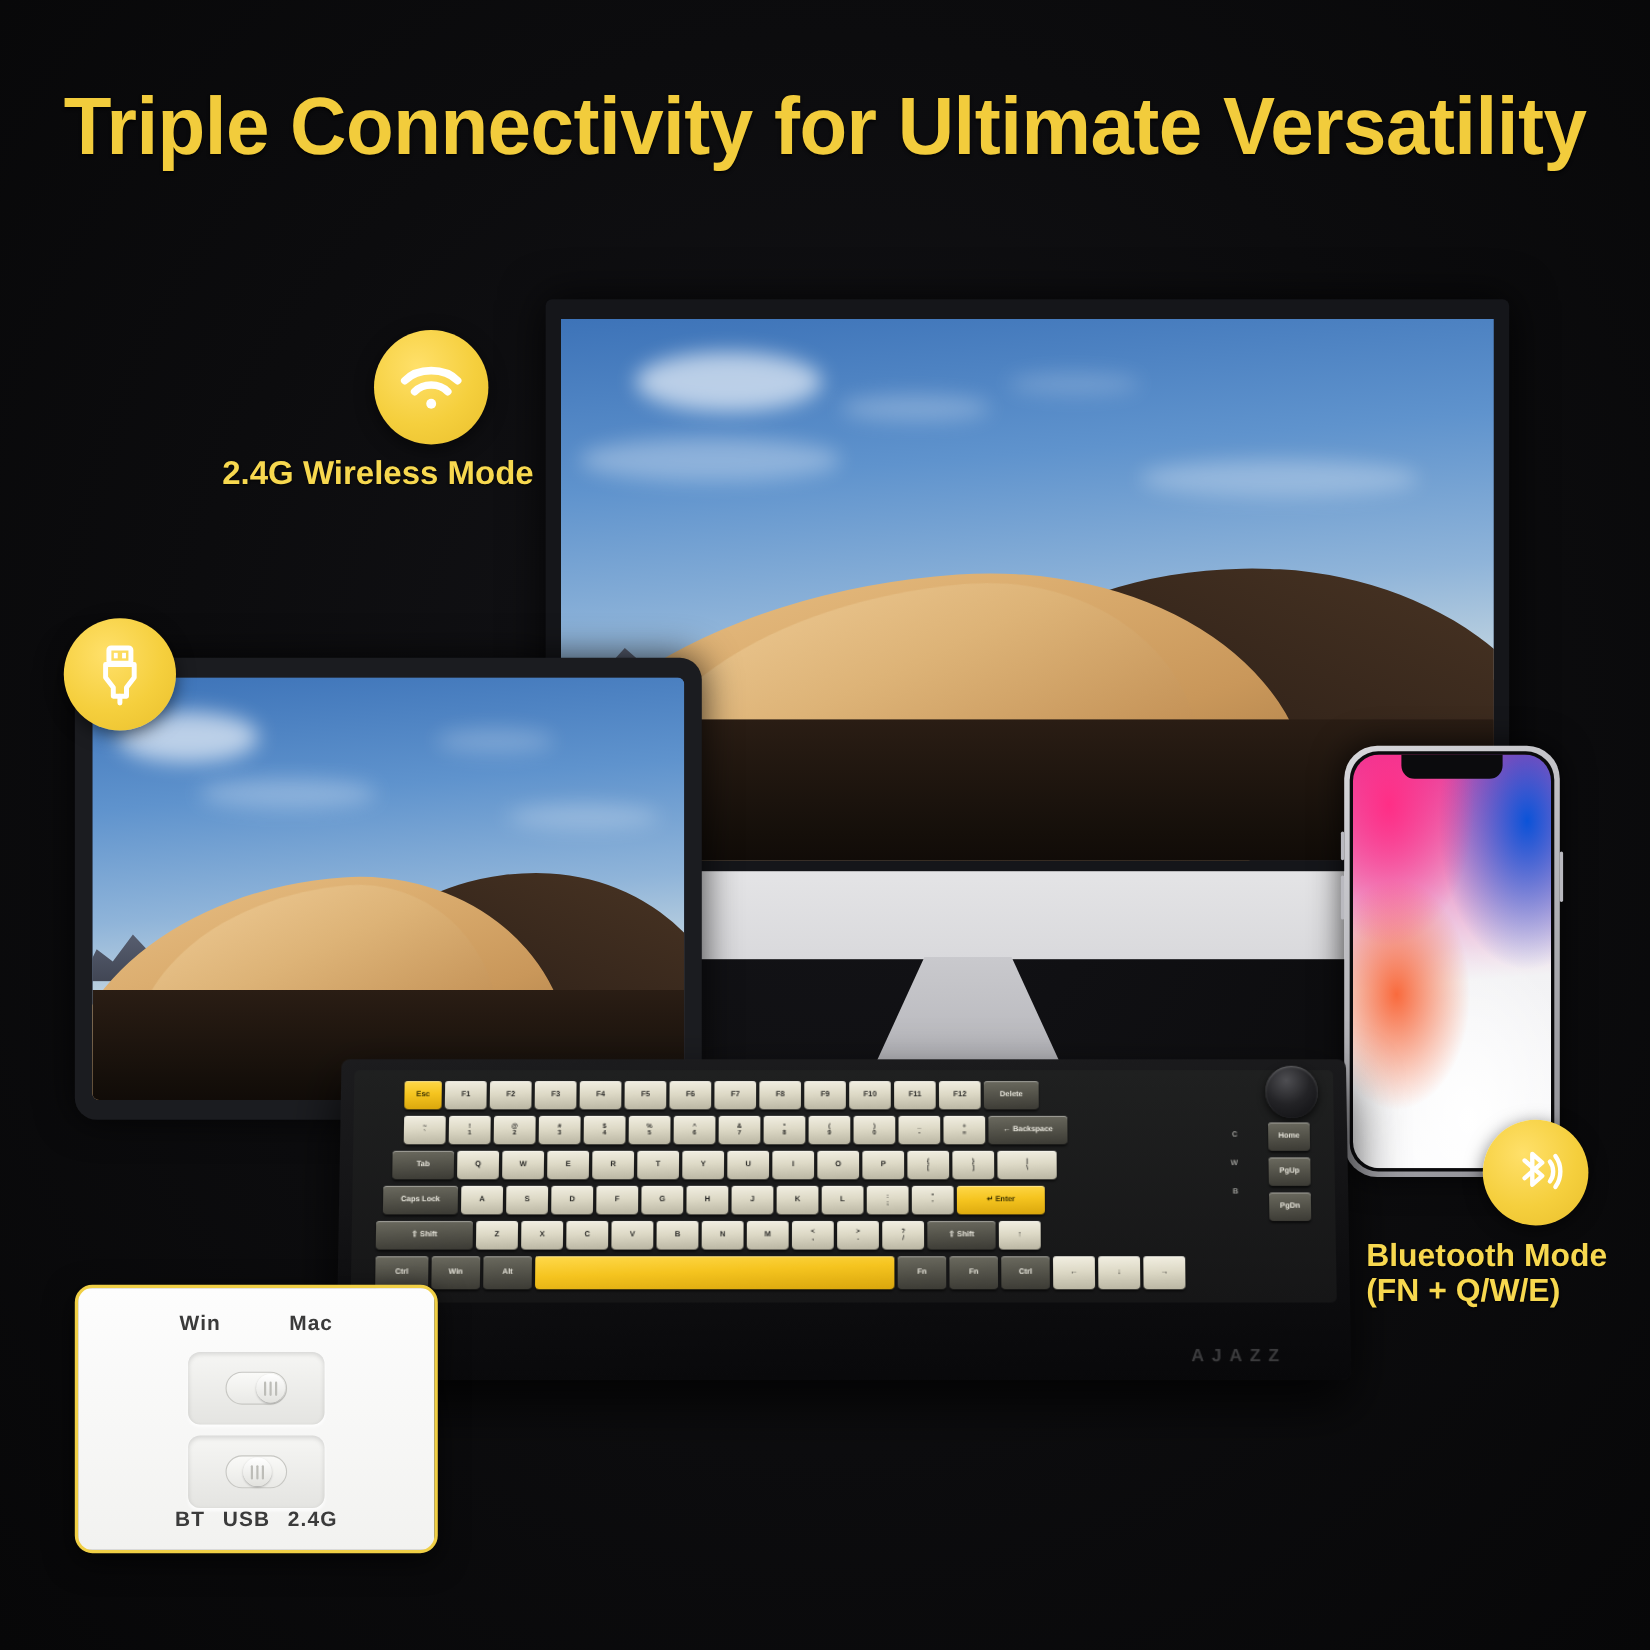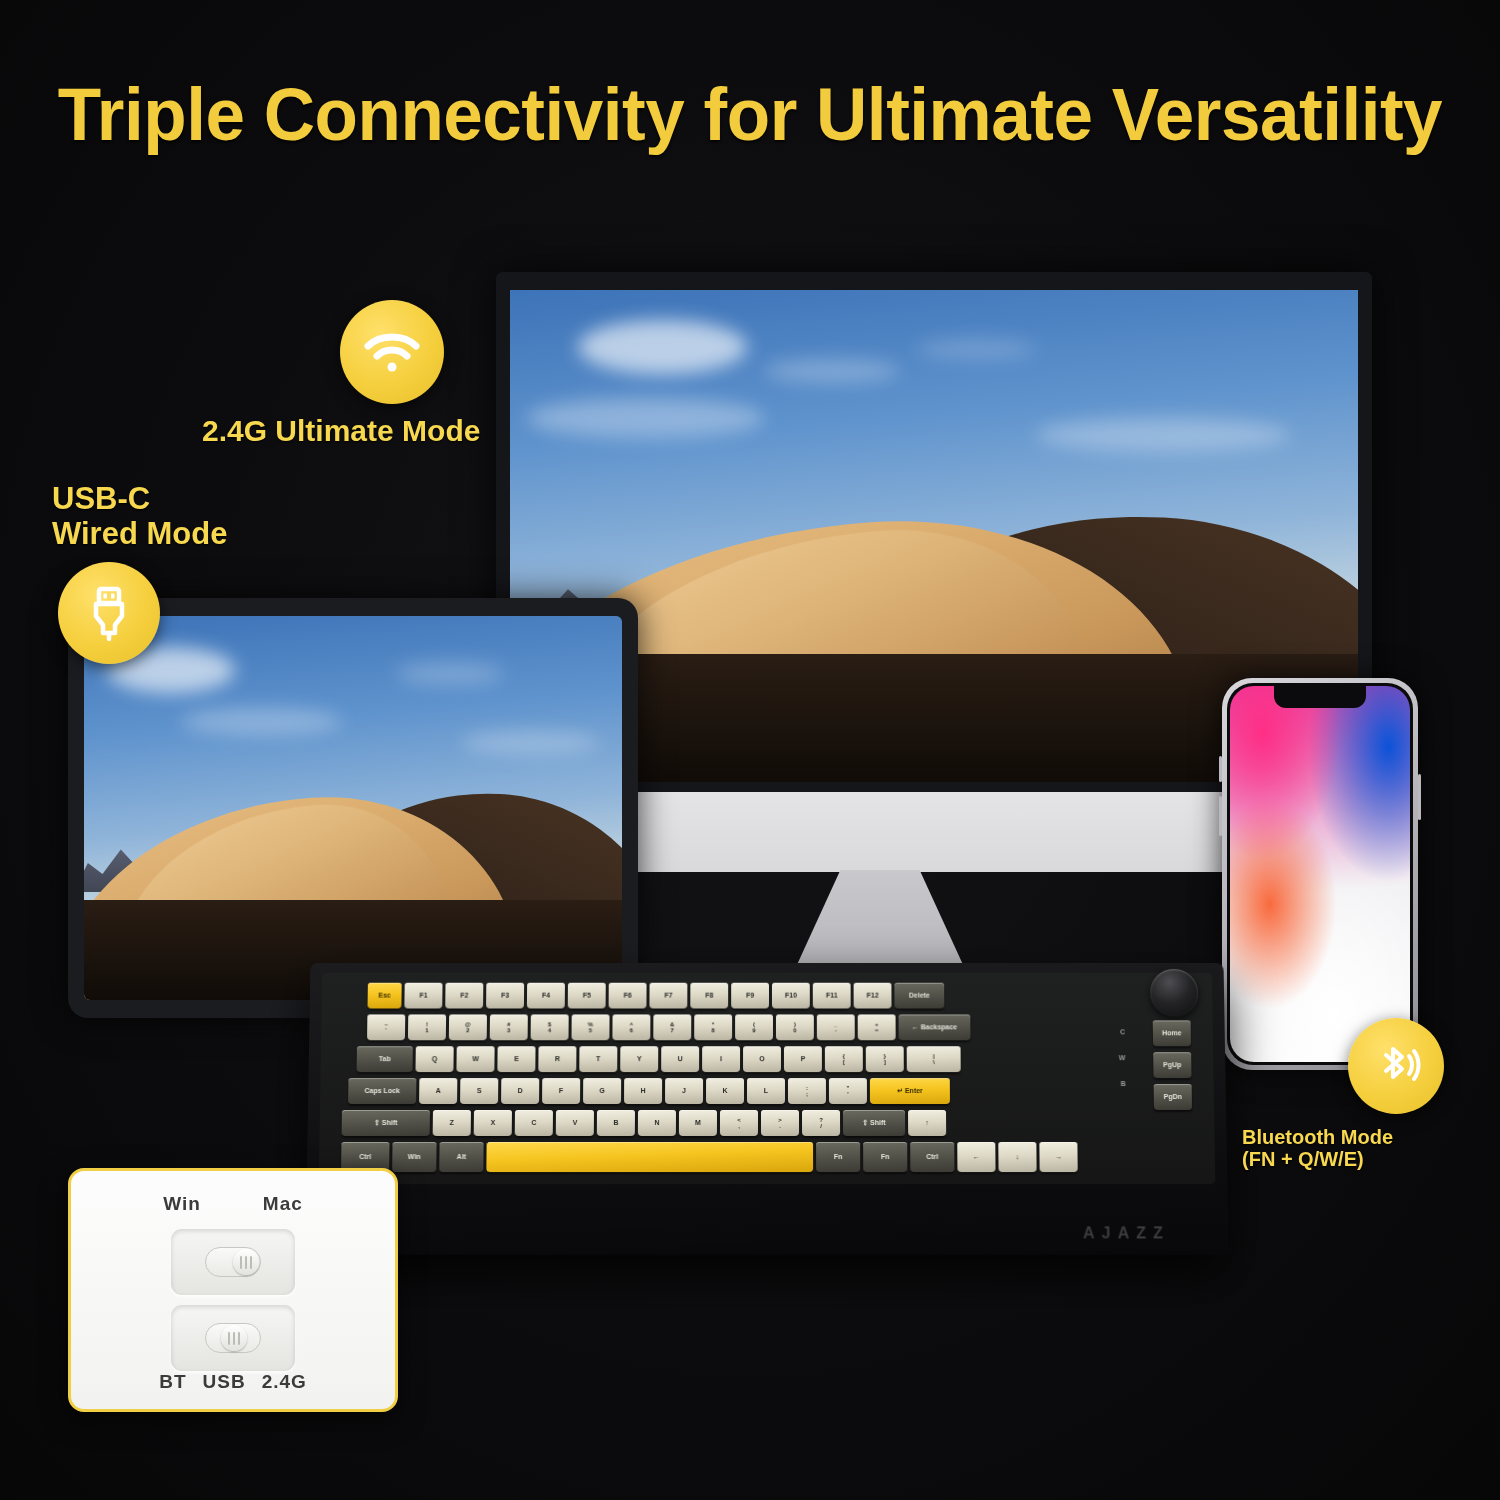--- a/index.html
+++ b/index.html
@@ -434,45 +434,41 @@
   </div>
 
   <div class="badge" style="left:340px; top:300px; width:104px; height:104px;">
     <svg width="60" height="48" viewBox="0 0 60 48" fill="none" stroke="#fff" stroke-width="7" stroke-linecap="round">
       <path d="M6 18 C18 6, 42 6, 54 18"></path>
       <path d="M15 28 C23 20, 37 20, 45 28"></path>
       <circle cx="30" cy="39" r="4.5" fill="#fff" stroke="none"></circle>
     </svg>
   </div>
   <div class="label" style="left:202px; top:414px; font-size:30px;">
-    <span>2.4G Ultimate Mode</span><br>
+    <span>2.4G Wireless Mode</span><br>
   </div>
 
   <div class="badge" style="left:58px; top:562px; width:102px; height:102px;">
     <svg width="44" height="58" viewBox="0 0 44 58" fill="none" stroke="#fff" stroke-width="4.5" stroke-linecap="round" stroke-linejoin="round">
       <rect x="12" y="5" width="20" height="14" rx="2"></rect>
       <rect x="16.5" y="9.5" width="3.5" height="5" fill="#fff" stroke="none"></rect>
       <rect x="24" y="9.5" width="3.5" height="5" fill="#fff" stroke="none"></rect>
       <path d="M9 20 h26 v12 l-7 9 v8 h-12 v-8 l-7 -9 z"></path>
       <path d="M22 49 v6"></path>
     </svg>
   </div>
-  <div class="label" style="left:52px; top:482px; font-size:31px;">
-    <span>USB-C</span><br>
-    <span>Wired Mode</span>
-  </div>
 
   <div class="badge" style="left:1348px; top:1018px; width:96px; height:96px;">
     <svg width="56" height="56" viewBox="0 0 56 56" fill="none" stroke="#fff" stroke-width="4" stroke-linecap="round" stroke-linejoin="round">
       <path d="M18 17 L34 31 L25 39 V11 L34 19 L18 33"></path>
       <path d="M41 18 C45 23, 45 31, 41 36"></path>
       <path d="M46 13 C52 21, 52 33, 46 41"></path>
     </svg>
   </div>
-  <div class="label" style="left:1242px; top:1126px; font-size:20px;">
+  <div class="label" style="left:1242px; top:1126px; font-size:29px;">
     <span>Bluetooth Mode</span><br>
     <span>(FN + Q/W/E)</span>
   </div>
 
   <div class="panel">
     <div class="cap" style="top:22px;">
       <span>Win</span>
       <span>Mac</span>
     </div>
     <div class="swtrack" style="top:58px;">

